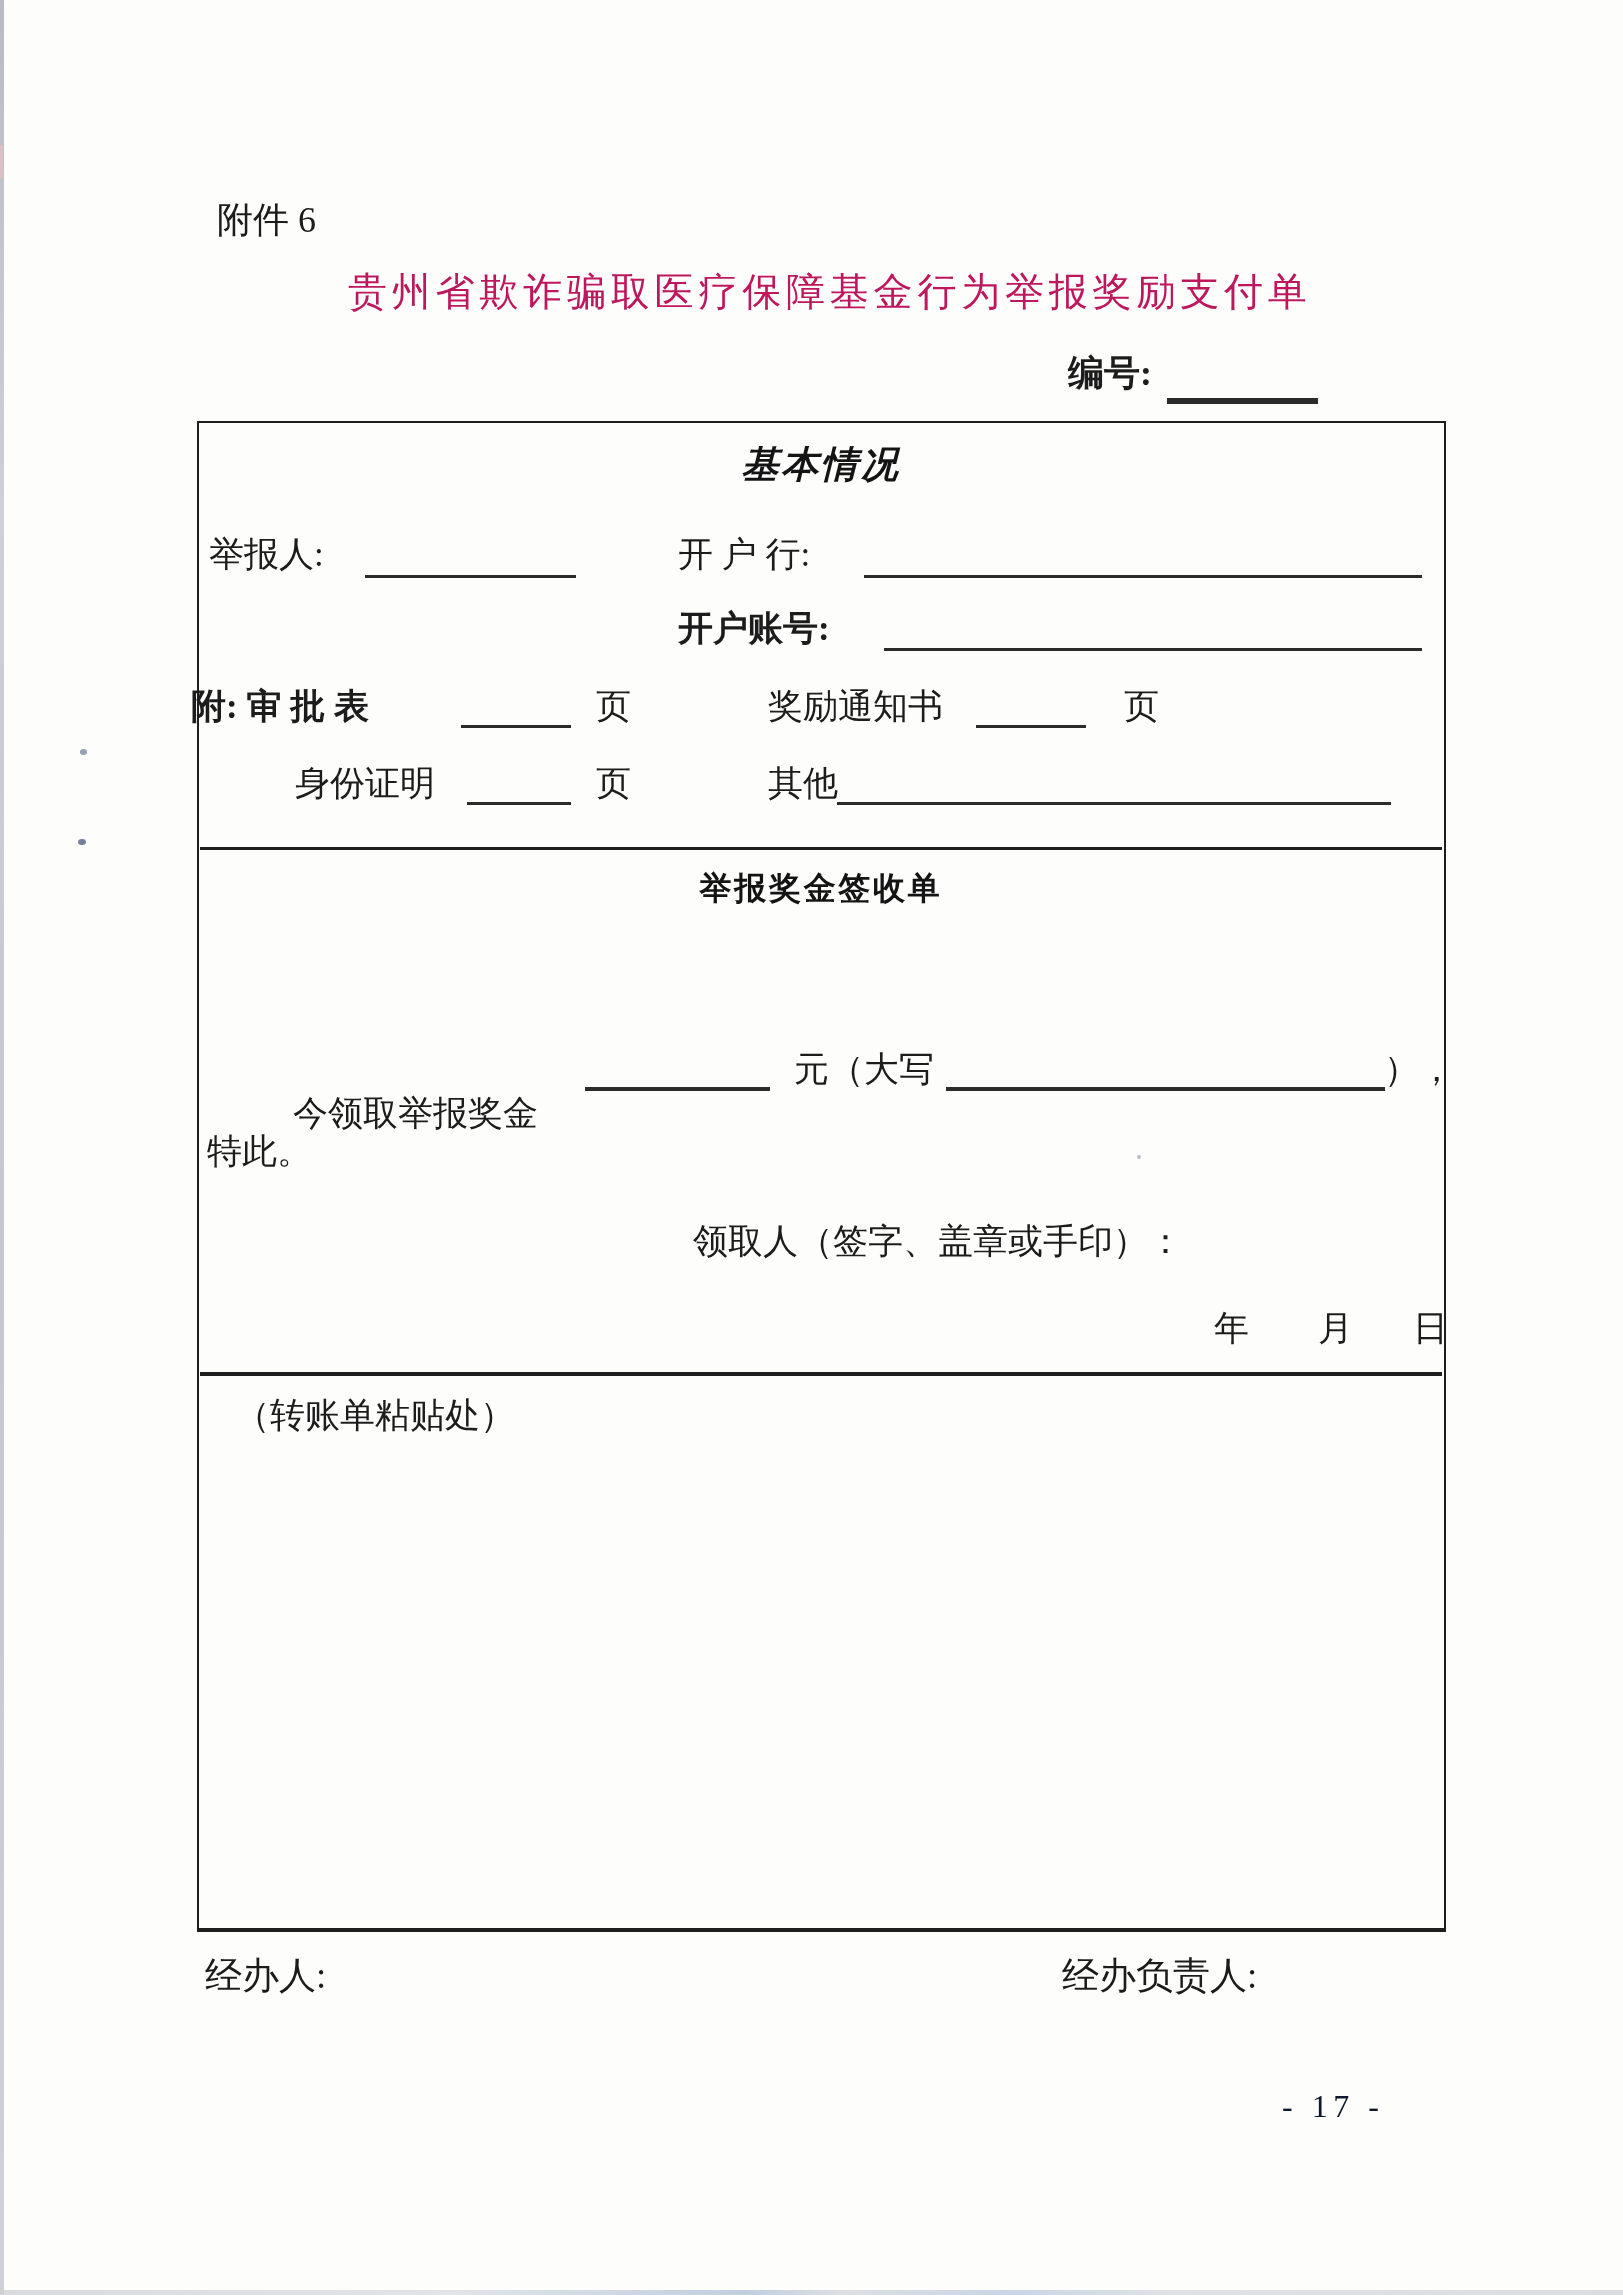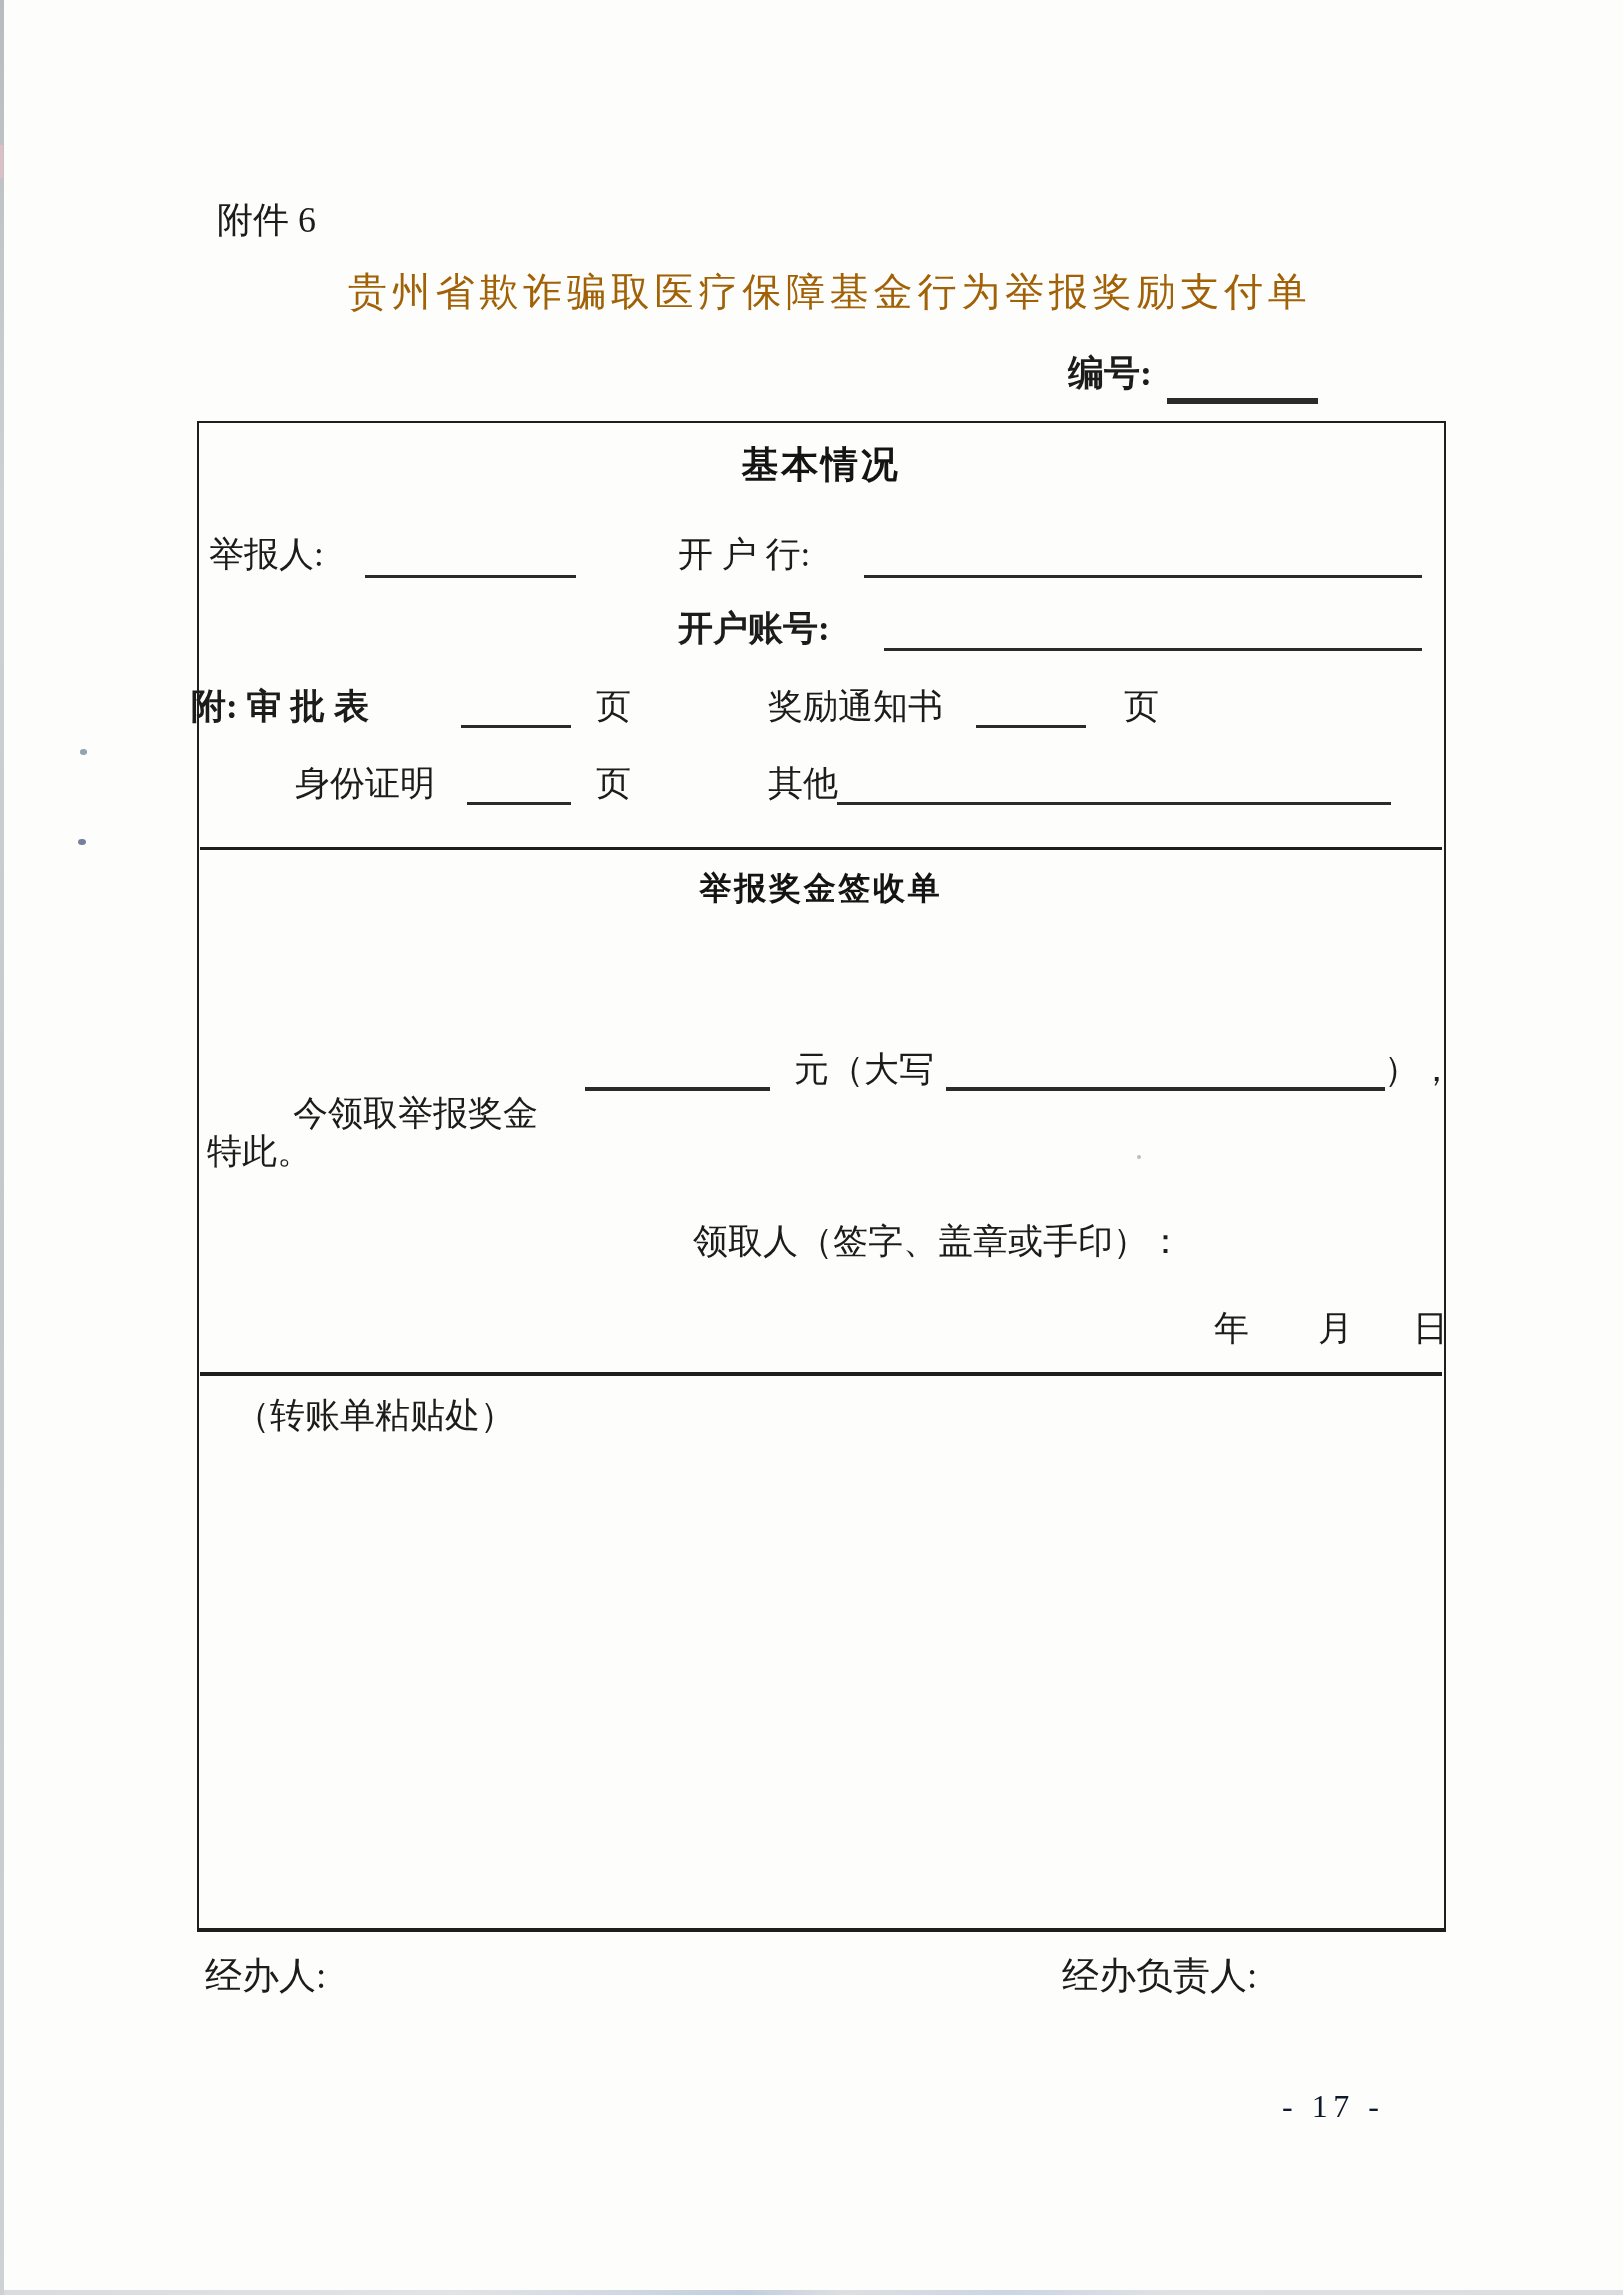--- a/index.html
+++ b/index.html
@@ -19,32 +19,32 @@
     background:linear-gradient(90deg,#cdd1d4 0%,#d8dcdf 28%,#aebfd6 46%,#d2d6d9 52%,#b9c7dd 62%,#d5d9dc 72%,#cfd3d6 100%);}
   .speck{position:absolute;border-radius:50%;}
   .speck-1{left:80px;top:749px;width:6.8px;height:5.5px;background:#97a1b4;}
   .speck-2{left:78px;top:839px;width:7.5px;height:6.1px;background:#75809a;}
   .speck-3{left:1137px;top:1155px;width:4.1px;height:4.1px;background:#b9bec8;}
   
   .lbl{position:absolute;white-space:nowrap;font-size:35px;line-height:1.15;color:#1c1c1c;}
   .fill{position:absolute;background:#2b2b2b;height:3.4px;}
   
   .attachment{left:217px;top:200px;font-size:36px;}
-  .doc-title{left:348px;top:270px;font-size:39px;letter-spacing:4.8px;color:#a16207;}
+  .doc-title{left:348px;top:270px;font-size:39px;letter-spacing:4.8px;color:#be185d;}
   .serial{left:1068px;top:353px;font-size:36px;font-weight:700;}
   .serial-fill{left:1167px;top:398px;width:151px;height:5.5px;}
   
   .form-box{position:absolute;left:197px;top:421px;width:1245px;height:1505px;
     border:2.7px solid #1e1e1e;border-bottom-width:4.8px;background:transparent;}
   .divider{position:absolute;left:200px;width:1242px;background:#1e1e1e;}
   .divider-1{top:847px;height:2.7px;}
   .divider-2{top:1372px;height:4.1px;}
   .sec-title{position:absolute;left:200px;width:1242px;text-align:center;white-space:nowrap;
     font-family:"DejaVu Sans","Liberation Sans",sans-serif;font-weight:700;color:#141414;}
-  .sec-title-1{top:440px;font-size:37px;letter-spacing:2.7px;}
+  .sec-title-1{top:440px;font-size:37px;letter-spacing:2.7px;font-style:italic;}
   .sec-title-2{top:867px;font-size:32px;letter-spacing:2.7px;}
   
   .r1-reporter{left:209px;top:535px;}
   .r1a-fill{left:365px;top:575px;width:211px;}
   .r1-bank{left:678px;top:535px;}
   .r1b-fill{left:864px;top:575px;width:558px;}
   .r2-account{left:678px;top:609px;font-weight:bold;}
   .r2-fill{left:884px;top:648px;width:538px;}
   .r3-left{left:191px;top:687px;font-weight:bold;}
   .r3a-fill{left:461px;top:725px;width:110px;}

